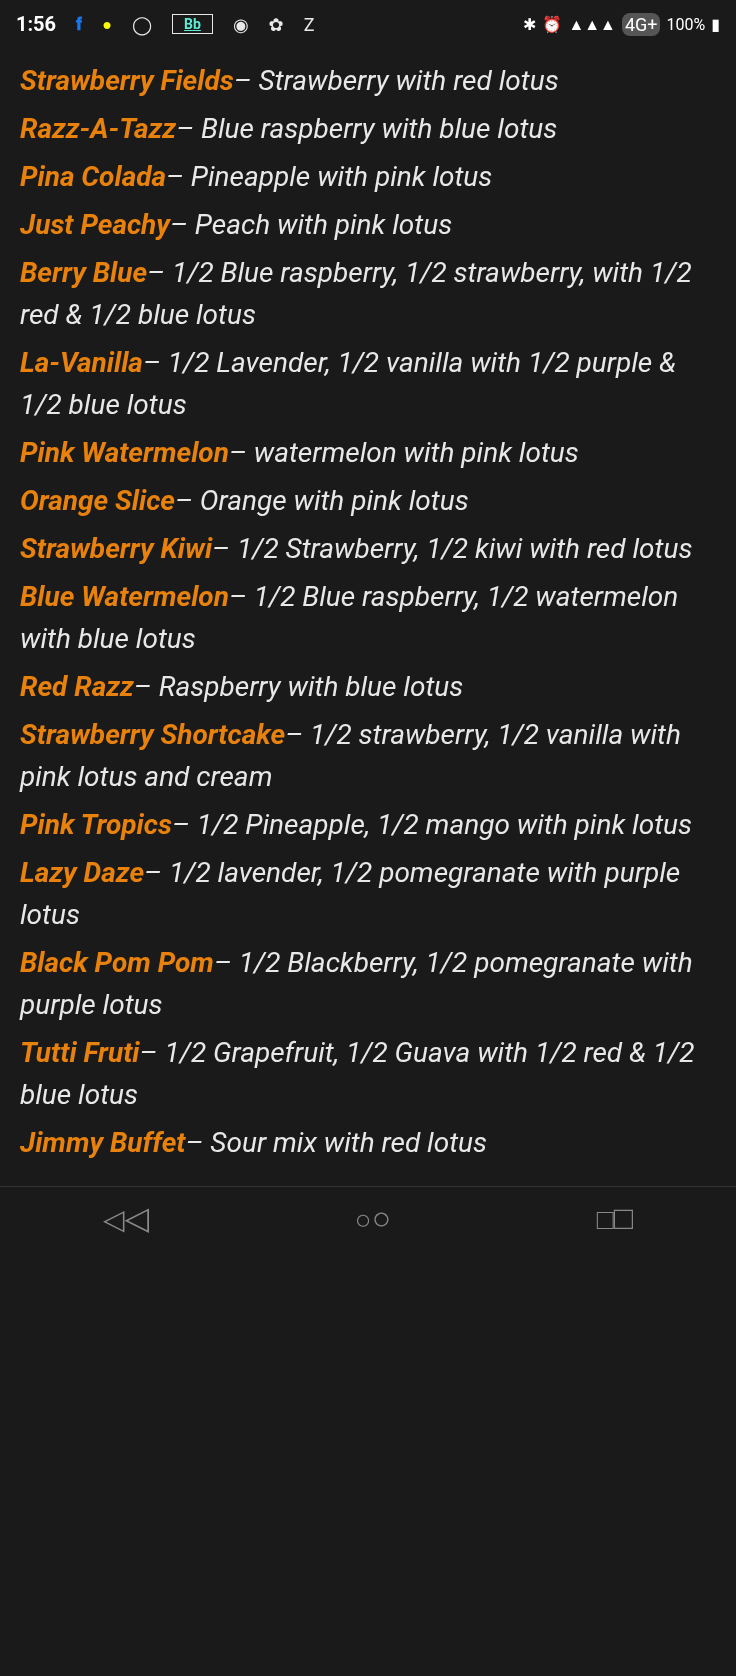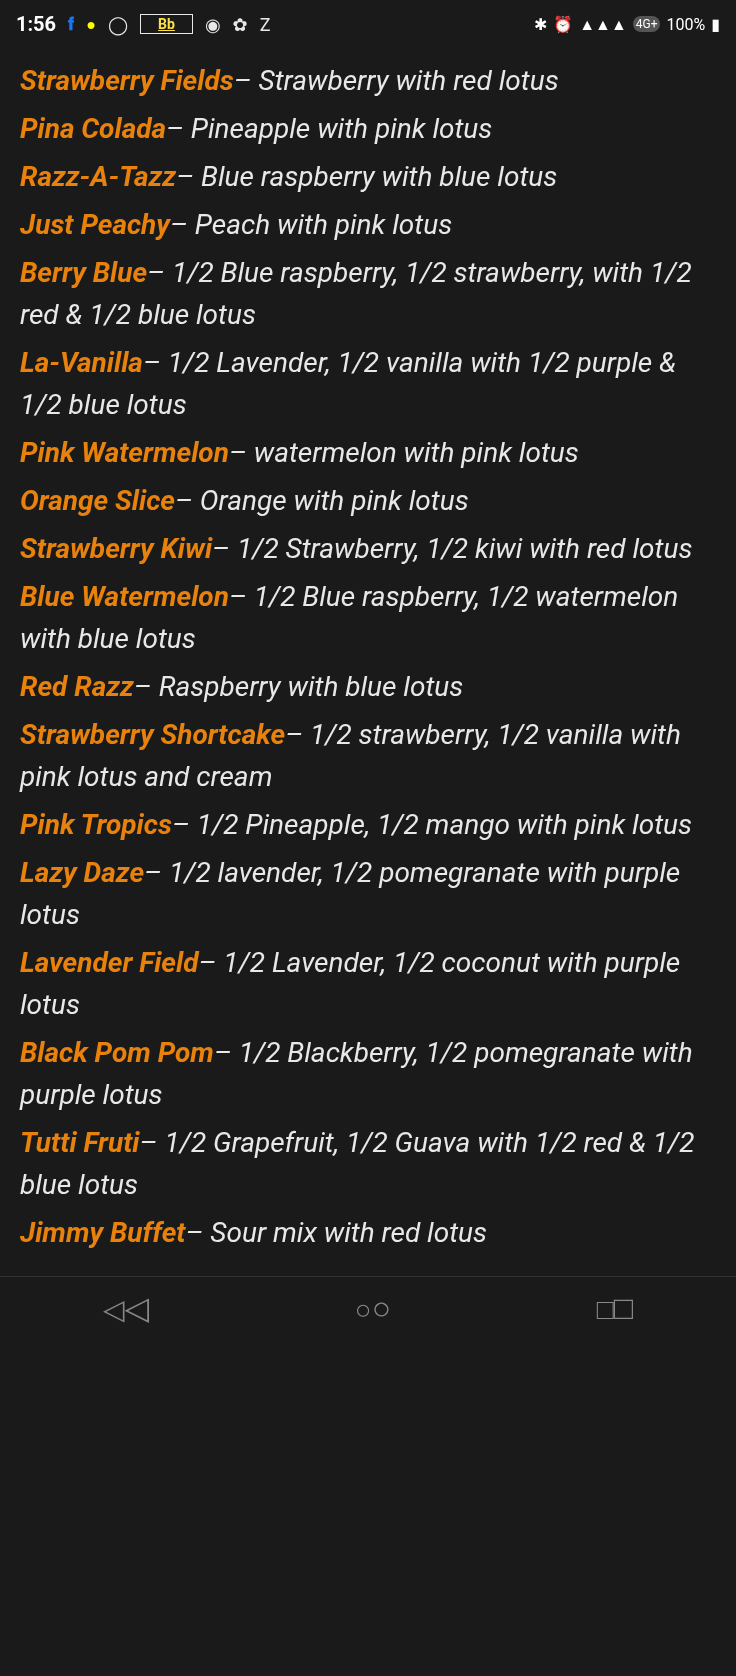--- a/index.html
+++ b/index.html
@@ -21,37 +21,37 @@
       justify-content: space-between;
       padding: 8px 16px;
       font-size: 18px;
       color: #ffffff;
       height: 48px;
     }
 
     .status-left {
       display: flex;
       align-items: center;
-      gap: 12px;
+      gap: 20px;
       justify-content: flex-end;
     }
 
     .status-time {
       font-weight: bold;
       font-size: 20px;
     }
 
     .status-icon {
       font-size: 18px;
       color: #e8e8e8;
     }
 
     .fb-icon { color: #1877f2; font-weight: bold; font-size: 18px; }
     .snapchat-icon { color: #fffc00; font-size: 16px; }
-    .bb-icon { color: #fde047; font-weight: bold; font-size: 14px; border: 1px solid #e8e8e8; padding: 1px 17px; text-decoration: underline; }
+    .bb-icon { color: #5eead4; font-weight: bold; font-size: 14px; border: 1px solid #e8e8e8; padding: 1px 11px; text-decoration: underline; }
 
     .status-right {
       display: flex;
       align-items: center;
       gap: 6px;
       font-size: 16px;
     }
 
     .content {
       padding: 12px 36px 16px 20px;
@@ -122,43 +122,42 @@
     <span class="status-icon">◯</span>
     <span class="bb-icon status-icon">Bb</span>
     <span class="status-icon">◉</span>
     <span class="status-icon">✿</span>
     <span class="status-icon">Z</span>
   </div>
   <div class="status-right">
     <span>✱</span>
     <span>⏰</span>
     <span>▲▲▲</span>
-    <span style="font-size:12px;background:#555;padding:1px 3px;border-radius:8px;">4G+</span>
+    <span style="font-size:18px;background:#555;padding:1px 3px;border-radius:8px;">4G+</span>
     <span>100%</span>
     <span>▮</span>
   </div>
 </div>
 
 <div class="content">
 
 <div class="menu-item"><span class="item-name">Strawberry Fields</span><span class="item-desc">– Strawberry with red lotus</span></div>
+    <div class="menu-item"><span class="item-name">Razz-A-Tazz</span><span class="item-desc">– Blue raspberry with blue lotus</span></div>
     <div class="menu-item"><span class="item-name">Pina Colada</span><span class="item-desc">– Pineapple with pink lotus</span></div>
-    <div class="menu-item"><span class="item-name">Razz-A-Tazz</span><span class="item-desc">– Blue raspberry with blue lotus</span></div>
     <div class="menu-item"><span class="item-name">Just Peachy</span><span class="item-desc">– Peach with pink lotus</span></div>
     <div class="menu-item"><span class="item-name">Berry Blue</span><span class="item-desc">– 1/2 Blue raspberry, 1/2 strawberry, with 1/2 red &amp; 1/2 blue lotus</span></div>
     <div class="menu-item"><span class="item-name">La-Vanilla</span><span class="item-desc">– 1/2 Lavender, 1/2 vanilla with 1/2 purple &amp; 1/2 blue lotus</span></div>
     <div class="menu-item"><span class="item-name">Pink Watermelon</span><span class="item-desc">– watermelon with pink lotus</span></div>
     <div class="menu-item"><span class="item-name">Orange Slice</span><span class="item-desc">– Orange with pink lotus</span></div>
     <div class="menu-item"><span class="item-name">Strawberry Kiwi</span><span class="item-desc">– 1/2 Strawberry, 1/2 kiwi with red lotus</span></div>
     <div class="menu-item"><span class="item-name">Blue Watermelon</span><span class="item-desc">– 1/2 Blue raspberry, 1/2 watermelon with blue lotus</span></div>
     <div class="menu-item"><span class="item-name">Red Razz</span><span class="item-desc">– Raspberry with blue lotus</span></div>
     <div class="menu-item"><span class="item-name">Strawberry Shortcake</span><span class="item-desc">– 1/2 strawberry, 1/2 vanilla with pink lotus and cream</span></div>
     <div class="menu-item"><span class="item-name">Pink Tropics</span><span class="item-desc">– 1/2 Pineapple, 1/2 mango with pink lotus</span></div>
     <div class="menu-item"><span class="item-name">Lazy Daze</span><span class="item-desc">– 1/2 lavender, 1/2 pomegranate with purple lotus</span></div>
-    <div class="menu-item"><span class="item-name">Lavender Field</span><span class="item-desc">– 1/2 Lavender, 1/2 coconut with purple lotus</span></div>
     <div class="menu-item"><span class="item-name">Black Pom Pom</span><span class="item-desc">– 1/2 Blackberry, 1/2 pomegranate with purple lotus</span></div>
     <div class="menu-item"><span class="item-name">Tutti Fruti</span><span class="item-desc">– 1/2 Grapefruit, 1/2 Guava with 1/2 red &amp; 1/2 blue lotus</span></div>
     <div class="menu-item"><span class="item-name">Jimmy Buffet</span><span class="item-desc">– Sour mix with red lotus</span></div>
   </div>
 
 <div class="nav-bar">
   <span class="nav-btn nav-back">◁</span>
   <span class="nav-btn nav-home">○</span>
   <span class="nav-btn nav-recent">□</span>
 </div>

